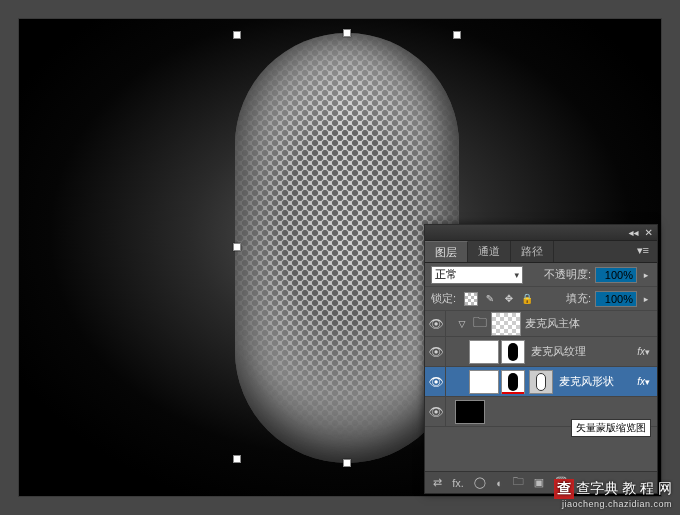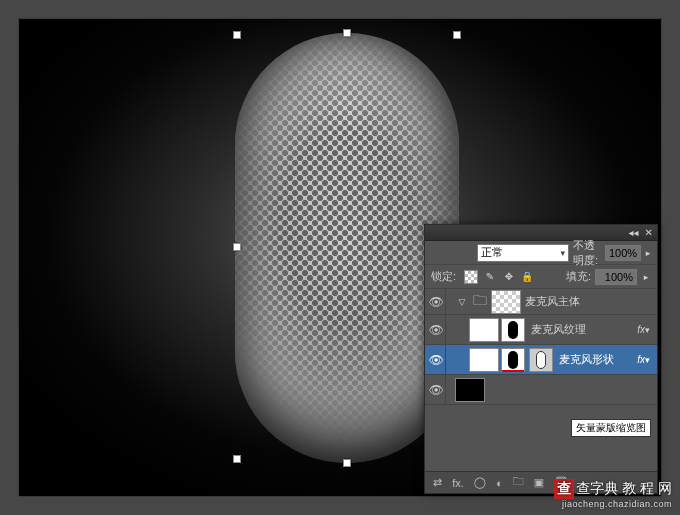--- a/index.html
+++ b/index.html
@@ -48,24 +48,24 @@
   font-size: 11px; color: #d0d0d0;
 }
 .panel-titlebar { height: 16px; background: linear-gradient(#3f3f3f,#2e2e2e); display: flex; justify-content: flex-end; align-items: center; padding: 0 4px; gap: 6px; border-bottom: 1px solid #222; }
 .panel-titlebar span { font-size: 10px; cursor: pointer; }
 .tabs { display: flex; background: #3a3a3a; border-bottom: 1px solid #222; height: 22px; }
 .tab { padding: 3px 10px; color: #bbb; border-right: 1px solid #2a2a2a; display: flex; align-items: center; }
 .tab.active { background: #535353; color: #e0e0e0; border-top: 1px solid #666; }
 .tab-menu { margin-left: auto; padding: 3px 8px; }
 
 .row { display: flex; align-items: center; height: 24px; padding: 0 6px; border-bottom: 1px solid #464646; gap: 4px; }
-.blend-select { flex: 0 0 92px; height: 18px; background: #fff; color: #000; border: 1px solid #777; padding: 0 3px; font-size: 11px; display: flex; align-items: center; justify-content: space-between; margin-left: 46px; }
+.blend-select { flex: 0 0 92px; height: 18px; background: #fff; color: #000; border: 1px solid #777; padding: 0 3px; font-size: 11px; display: flex; align-items: center; justify-content: space-between; }
 .blend-select::after { content: "▾"; font-size: 9px; color: #444; }
 .opacity-label { margin-left: auto; }
-.pct-input { width: 42px; height: 16px; background: #737373; color: #000; border: 1px solid #777; display: flex; align-items: center; justify-content: flex-end; padding: 0 3px; font-size: 11px; }
+.pct-input { width: 42px; height: 16px; background: #0369a1; color: #000; border: 1px solid #777; display: flex; align-items: center; justify-content: flex-end; padding: 0 3px; font-size: 11px; }
 .chev { width: 10px; text-align: center; font-size: 9px; }
 
 .lock-icons { display: flex; gap: 5px; margin-left: 4px; }
 .lock-icons span { width: 14px; height: 14px; display: inline-flex; align-items: center; justify-content: center; font-size: 10px; }
 .checker { background: repeating-conic-gradient(#bbb 0 25%, #fff 0 50%) 0 0/6px 6px; border: 1px solid #888; }
 
 .layers { height: 152px; overflow: hidden; background: #535353; }
 .layer-row { display: flex; align-items: center; height: 30px; border-bottom: 1px solid #444; padding-left: 2px; }
 .layer-row.group { height: 26px; }
 .layer-row.selected { background: #3b6ea5; color: #fff; }
@@ -111,20 +111,26 @@
   <div class="handle h-bl"></div>
   <div class="handle h-bc"></div>
   <div class="handle h-br"></div>
 </div>
 
 <div class="panel">
   <div class="panel-titlebar">
     <span>◂◂</span>
     <span>✕</span>
   </div>
+  <div class="tabs">
+    <div class="tab active">图层</div>
+    <div class="tab">通道</div>
+    <div class="tab">路径</div>
+    <div class="tab-menu">▾≡</div>
+  </div>
 
   <div class="row">
     <div class="blend-select">正常</div>
     <span class="opacity-label">不透明度:</span>
     <div class="pct-input">100%</div>
     <span class="chev">▸</span>
   </div>
 
   <div class="row">
     <span>锁定:</span>

